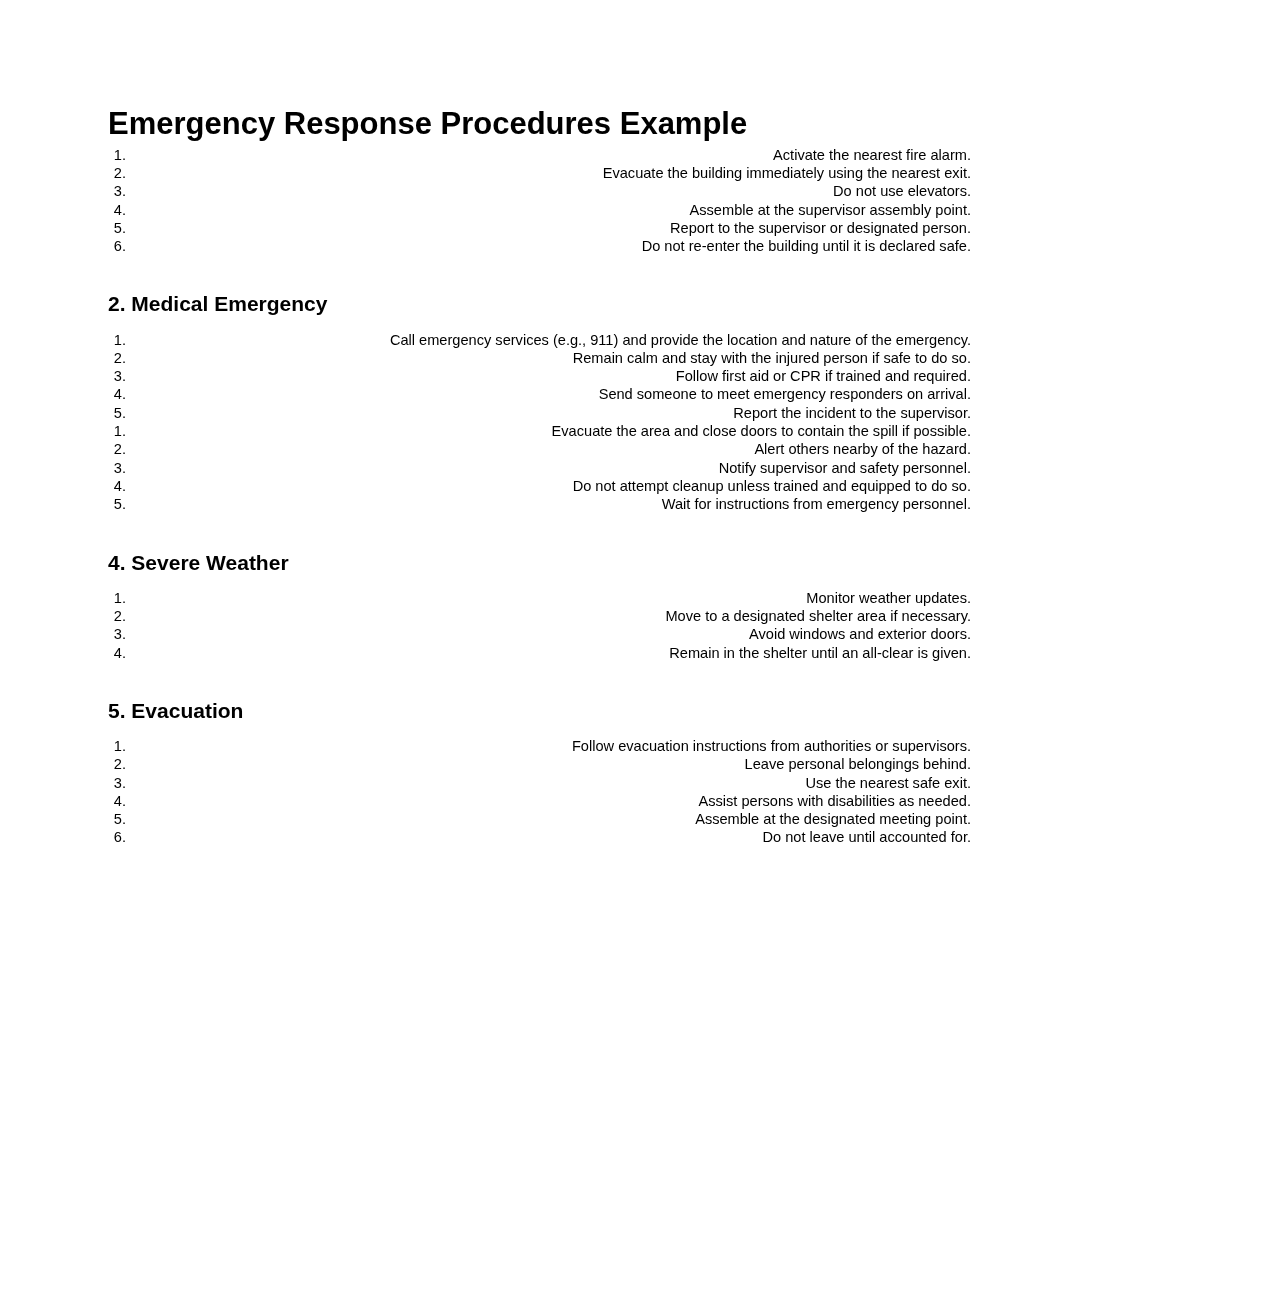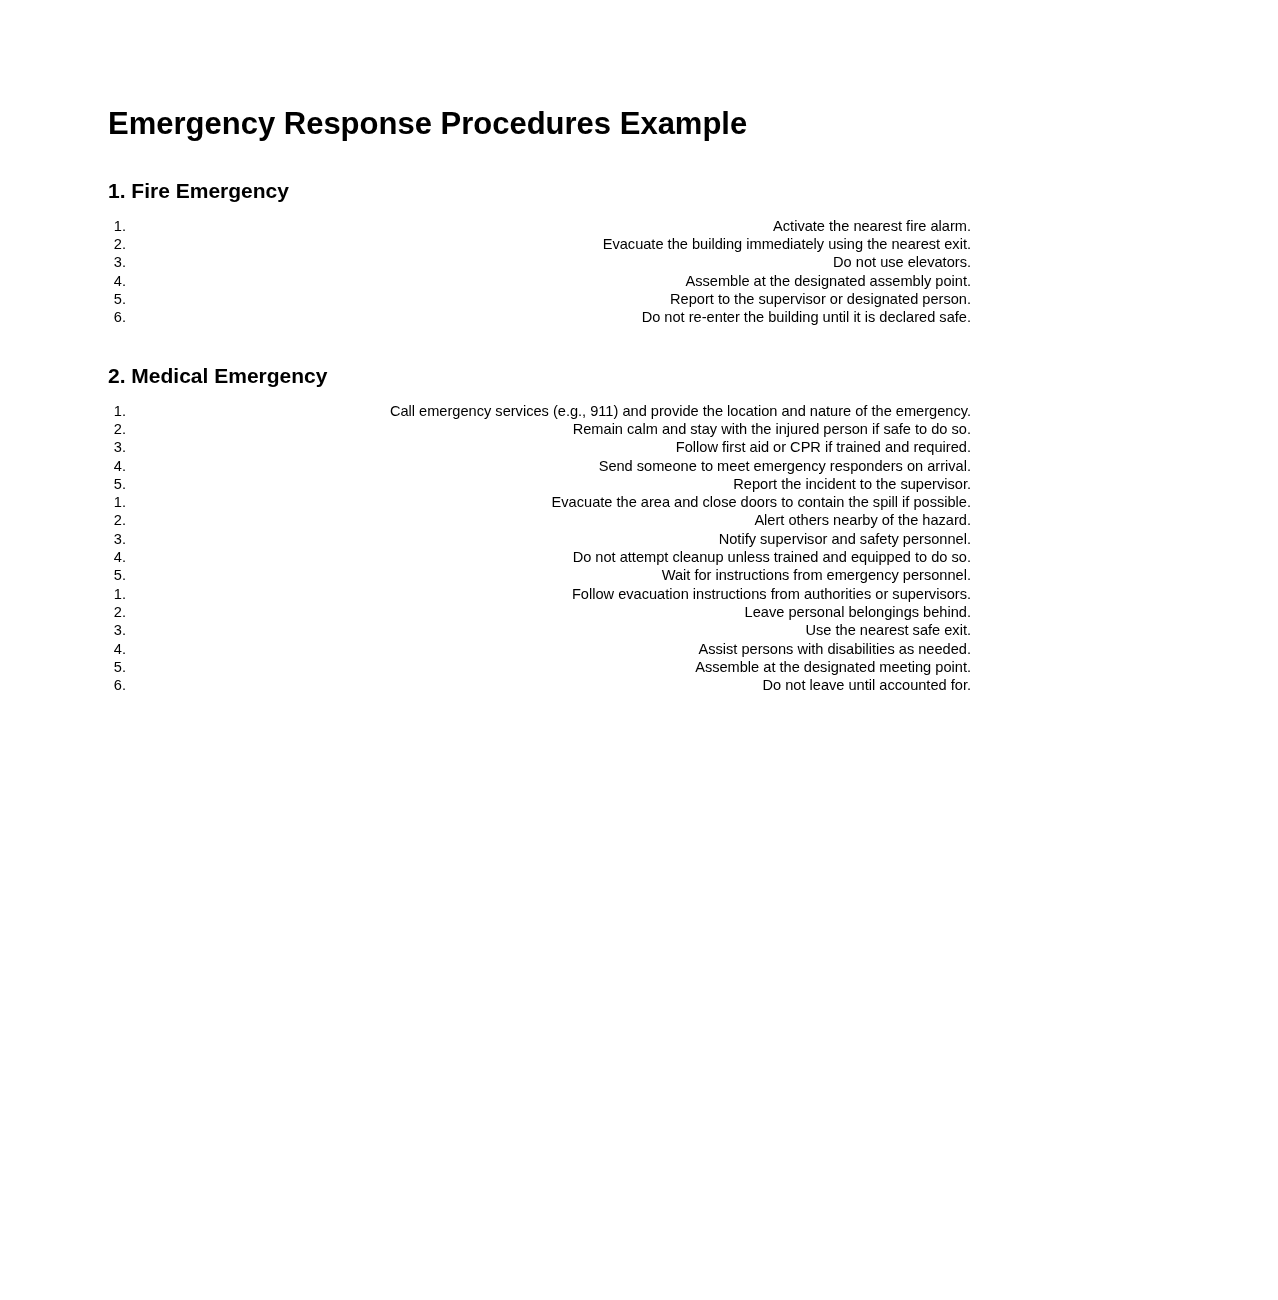--- a/index.html
+++ b/index.html
@@ -41,26 +41,25 @@
   }
 </style>
 </head>
 <body>
 
 <div class="page">
 
   <h1 class="doc-title">Emergency Response Procedures Example</h1>
 
   <section>
-    <h2 class="section-heading">1. Fire Emergency</h2>
     <ol class="procedure-list">
       <li>Activate the nearest fire alarm.</li>
       <li>Evacuate the building immediately using the nearest exit.</li>
       <li>Do not use elevators.</li>
-      <li>Assemble at the designated assembly point.</li>
+      <li>Assemble at the supervisor assembly point.</li>
       <li>Report to the supervisor or designated person.</li>
       <li>Do not re-enter the building until it is declared safe.</li>
     </ol>
   </section>
 
   <section>
     <h2 class="section-heading">2. Medical Emergency</h2>
     <ol class="procedure-list">
       <li>Call emergency services (e.g., 911) and provide the location and nature of the emergency.</li>
       <li>Remain calm and stay with the injured person if safe to do so.</li>
@@ -73,22 +72,32 @@
   <section>
     <ol class="procedure-list">
       <li>Evacuate the area and close doors to contain the spill if possible.</li>
       <li>Alert others nearby of the hazard.</li>
       <li>Notify supervisor and safety personnel.</li>
       <li>Do not attempt cleanup unless trained and equipped to do so.</li>
       <li>Wait for instructions from emergency personnel.</li>
     </ol>
   </section>
 
+  <section>
+    <h2 class="section-heading">4. Severe Weather</h2>
+    <ol class="procedure-list">
+      <li>Monitor weather updates.</li>
+      <li>Move to a designated shelter area if necessary.</li>
+      <li>Avoid windows and exterior doors.</li>
+      <li>Remain in the shelter until an all-clear is given.</li>
+    </ol>
+  </section>
 
   <section>
+    <h2 class="section-heading">5. Evacuation</h2>
     <ol class="procedure-list">
       <li>Follow evacuation instructions from authorities or supervisors.</li>
       <li>Leave personal belongings behind.</li>
       <li>Use the nearest safe exit.</li>
       <li>Assist persons with disabilities as needed.</li>
       <li>Assemble at the designated meeting point.</li>
       <li>Do not leave until accounted for.</li>
     </ol>
   </section>
 

